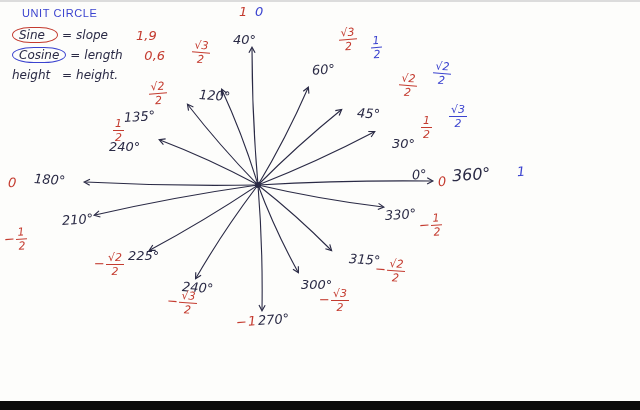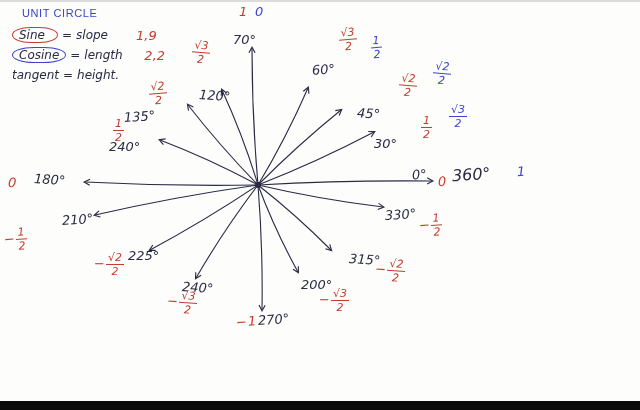--- a/index.html
+++ b/index.html
@@ -41,24 +41,24 @@
     <div class="lrow">
       <span class="term ring red">Sine</span>
       <span class="eq">=</span>
       <span class="def">slope</span>
       <span class="val">1,9</span>
     </div>
     <div class="lrow">
       <span class="term ring blue">Cosine</span>
       <span class="eq">=</span>
       <span class="def">length</span>
-      <span class="val">2,2</span>
+      <span class="val">0,6</span>
     </div>
     <div class="lrow">
-      <span class="term">tangent</span>
+      <span class="term">height</span>
       <span class="eq">=</span>
       <span class="def">height.</span>
     </div>
   </div>
 
   <svg id="rays-svg" width="640" height="410">
     <defs>
       <marker id="arrowhead" viewBox="0 0 10 10" refX="7" refY="5" markerWidth="8" markerHeight="8" orient="auto">
         <path d="M1.5,1.5 L8,5 L1.5,8.5" fill="none" stroke="#2a2a45" stroke-width="1.3"></path>
       </marker>
@@ -80,21 +80,21 @@
       <path d="M258 185 Q296.49499583294204 215.25946621838816 331 250" class="ray" marker-end="url(#arrowhead)"></path>
       <path d="M258 185 Q319.89332453118277 199.4470197091887 383 207" class="ray" marker-end="url(#arrowhead)"></path>
       <circle cx="258" cy="185" r="3" fill="#2a2a45"></circle>
     </svg>
 
   <div id="labels" class="labels">
       <div class="ink ang" style="left: 412px; top: 168px; transform: rotate(-4deg);">0°</div>
       <div class="red" style="left: 438px; top: 175px; transform: rotate(-4deg);">0</div>
       <div class="blue" style="left: 517px; top: 165px; transform: rotate(-4deg);">1</div>
       <div class="ink big" style="left: 452px; top: 166px; transform: rotate(-4deg);">360°</div>
-      <div class="ink ang" style="left: 374px; top: 137px; transform: rotate(0deg);">30°</div>
+      <div class="ink ang" style="left: 392px; top: 137px; transform: rotate(0deg);">30°</div>
       <div class="red" style="left: 421px; top: 115px; transform: rotate(0deg);"><span class="frac">
           <span class="fn">1</span>
           <span class="fd">2</span>
         </span></div>
       <div class="blue" style="left: 449px; top: 104px; transform: rotate(0deg);"><span class="frac">
           <span class="fn">√3</span>
           <span class="fd">2</span>
         </span></div>
       <div class="ink ang" style="left: 357px; top: 107px; transform: rotate(4deg);">45°</div>
       <div class="red" style="left: 399px; top: 73px; transform: rotate(4deg);"><span class="frac">
@@ -107,21 +107,21 @@
         </span></div>
       <div class="ink ang" style="left: 312px; top: 63px; transform: rotate(-4deg);">60°</div>
       <div class="red" style="left: 339px; top: 27px; transform: rotate(-4deg);"><span class="frac">
           <span class="fn">√3</span>
           <span class="fd">2</span>
         </span></div>
       <div class="blue" style="left: 371px; top: 35px; transform: rotate(-4deg);"><span class="frac">
           <span class="fn">1</span>
           <span class="fd">2</span>
         </span></div>
-      <div class="ink ang" style="left: 233px; top: 33px; transform: rotate(0deg);">70°</div>
+      <div class="ink ang" style="left: 233px; top: 33px; transform: rotate(0deg);">40°</div>
       <div class="red" style="left: 239px; top: 5px; transform: rotate(0deg);">1</div>
       <div class="blue" style="left: 255px; top: 5px; transform: rotate(0deg);">0</div>
       <div class="ink ang" style="left: 199px; top: 89px; transform: rotate(4deg);">120°</div>
       <div class="red" style="left: 192px; top: 40px; transform: rotate(4deg);"><span class="frac">
           <span class="fn">√3</span>
           <span class="fd">2</span>
         </span></div>
       <div class="ink ang" style="left: 124px; top: 110px; transform: rotate(-4deg);">135°</div>
       <div class="red" style="left: 149px; top: 81px; transform: rotate(-4deg);"><span class="frac">
           <span class="fn">√2</span>
@@ -144,21 +144,21 @@
           <span class="fn">√2</span>
           <span class="fd">2</span>
         </span></div>
       <div class="ink ang" style="left: 182px; top: 281px; transform: rotate(4deg);">240°</div>
       <div class="red" style="left: 167px; top: 290px; transform: rotate(4deg);"><span class="sg">−</span><span class="frac">
           <span class="fn">√3</span>
           <span class="fd">2</span>
         </span></div>
       <div class="ink ang" style="left: 258px; top: 313px; transform: rotate(-4deg);">270°</div>
       <div class="red" style="left: 236px; top: 315px; transform: rotate(-4deg);"><span class="sg">−</span>1</div>
-      <div class="ink ang" style="left: 301px; top: 278px; transform: rotate(0deg);">200°</div>
+      <div class="ink ang" style="left: 301px; top: 278px; transform: rotate(0deg);">300°</div>
       <div class="red" style="left: 319px; top: 288px; transform: rotate(0deg);"><span class="sg">−</span><span class="frac">
           <span class="fn">√3</span>
           <span class="fd">2</span>
         </span></div>
       <div class="ink ang" style="left: 349px; top: 253px; transform: rotate(4deg);">315°</div>
       <div class="red" style="left: 375px; top: 258px; transform: rotate(4deg);"><span class="sg">−</span><span class="frac">
           <span class="fn">√2</span>
           <span class="fd">2</span>
         </span></div>
       <div class="ink ang" style="left: 385px; top: 208px; transform: rotate(-4deg);">330°</div>

